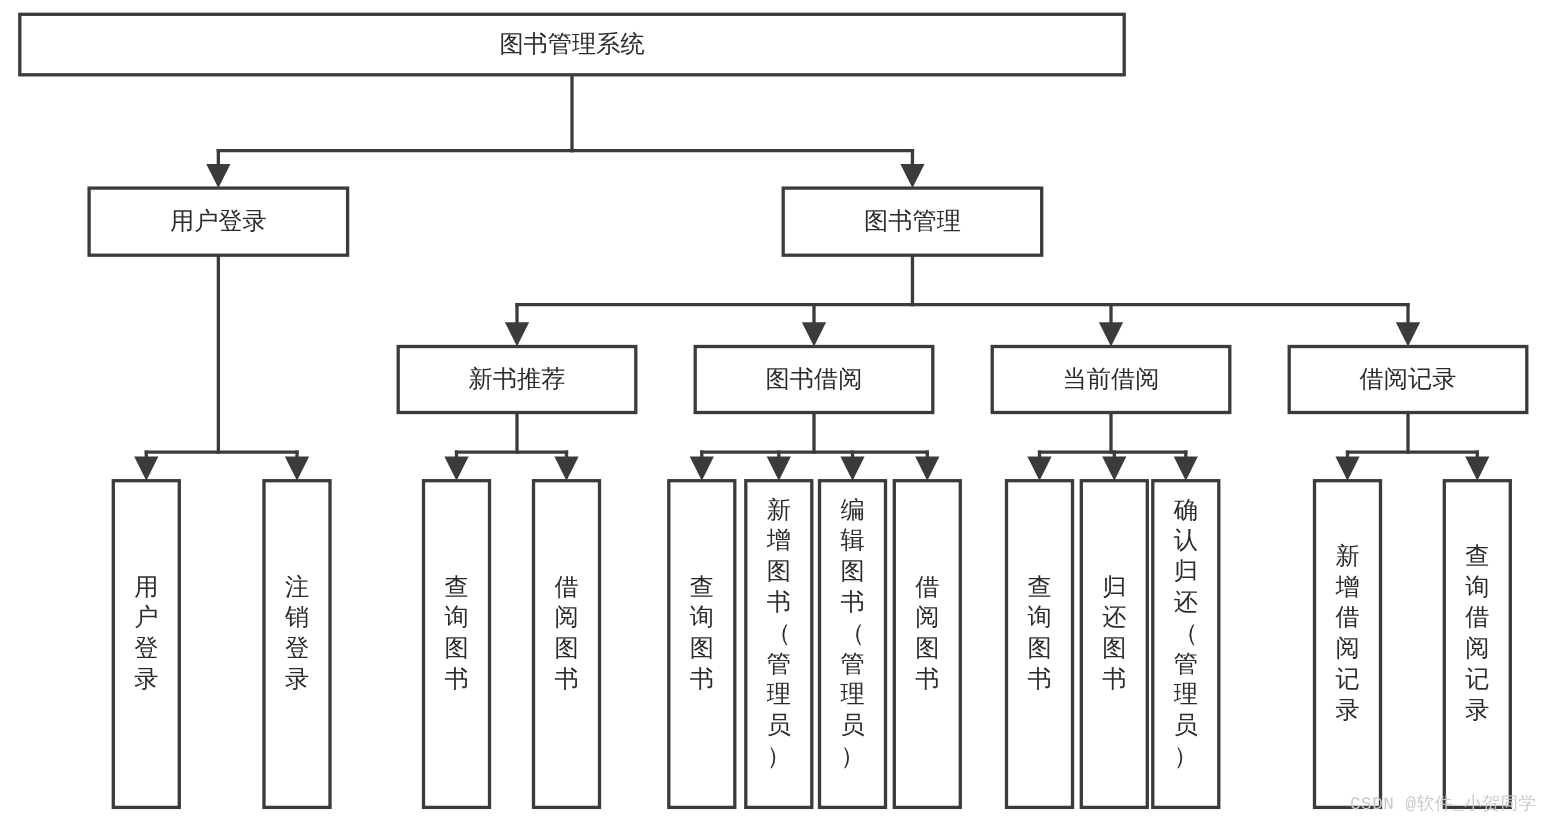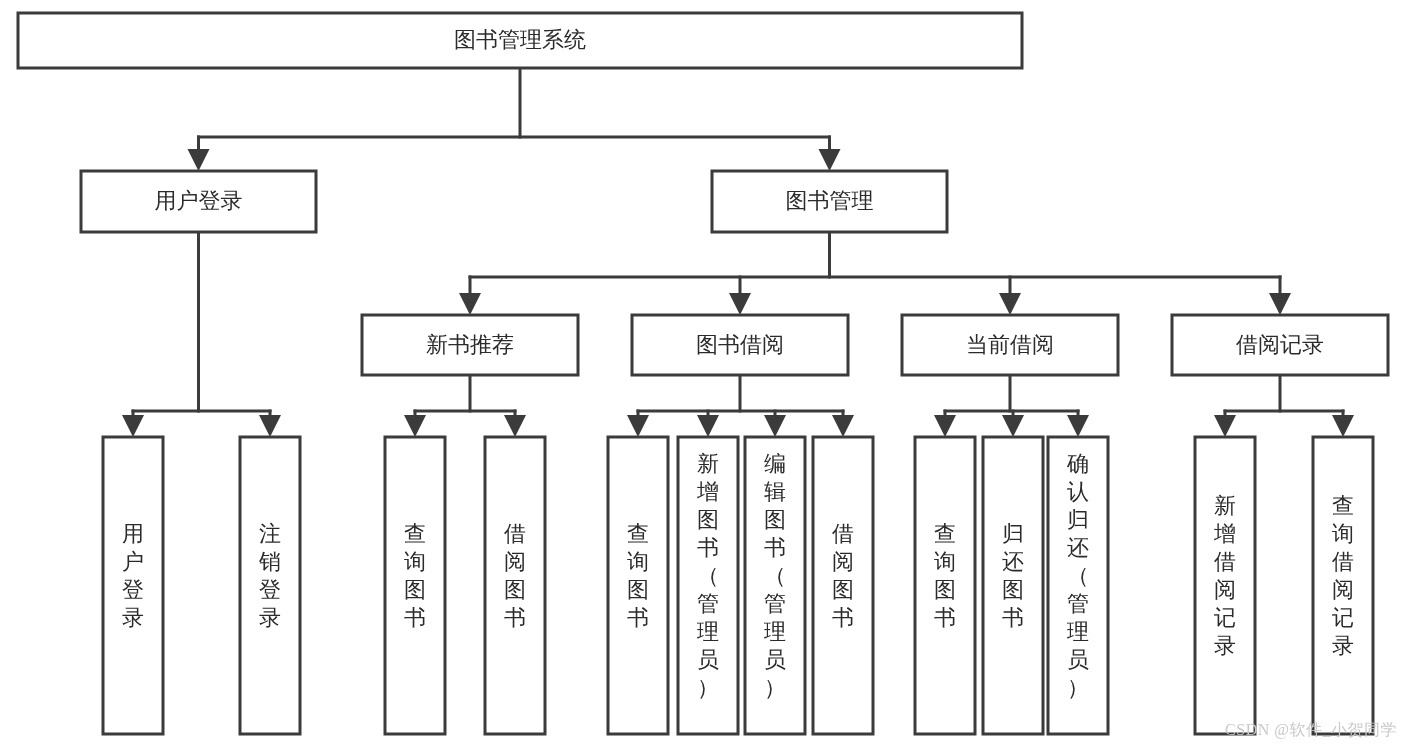--- a/index.html
+++ b/index.html
@@ -40,21 +40,21 @@
     font-family:"Liberation Sans","DejaVu Sans",sans-serif;
     font-size:22px;
     text-anchor:middle;
   }
   .watermark{
     position:absolute;
     right:8px;
     bottom:6px;
     color:#c9c9c9;
     font-size:16px;
-    font-family:Liberation Serif, serif;
+    font-family:Liberation Mono, monospace;
     letter-spacing:0.5px;
     white-space:nowrap;
     user-select:none;
     text-align:right;
   }
 </style>
 </head>
 <body>
 
 <svg id="diagram" viewBox="0 0 1405 747">

